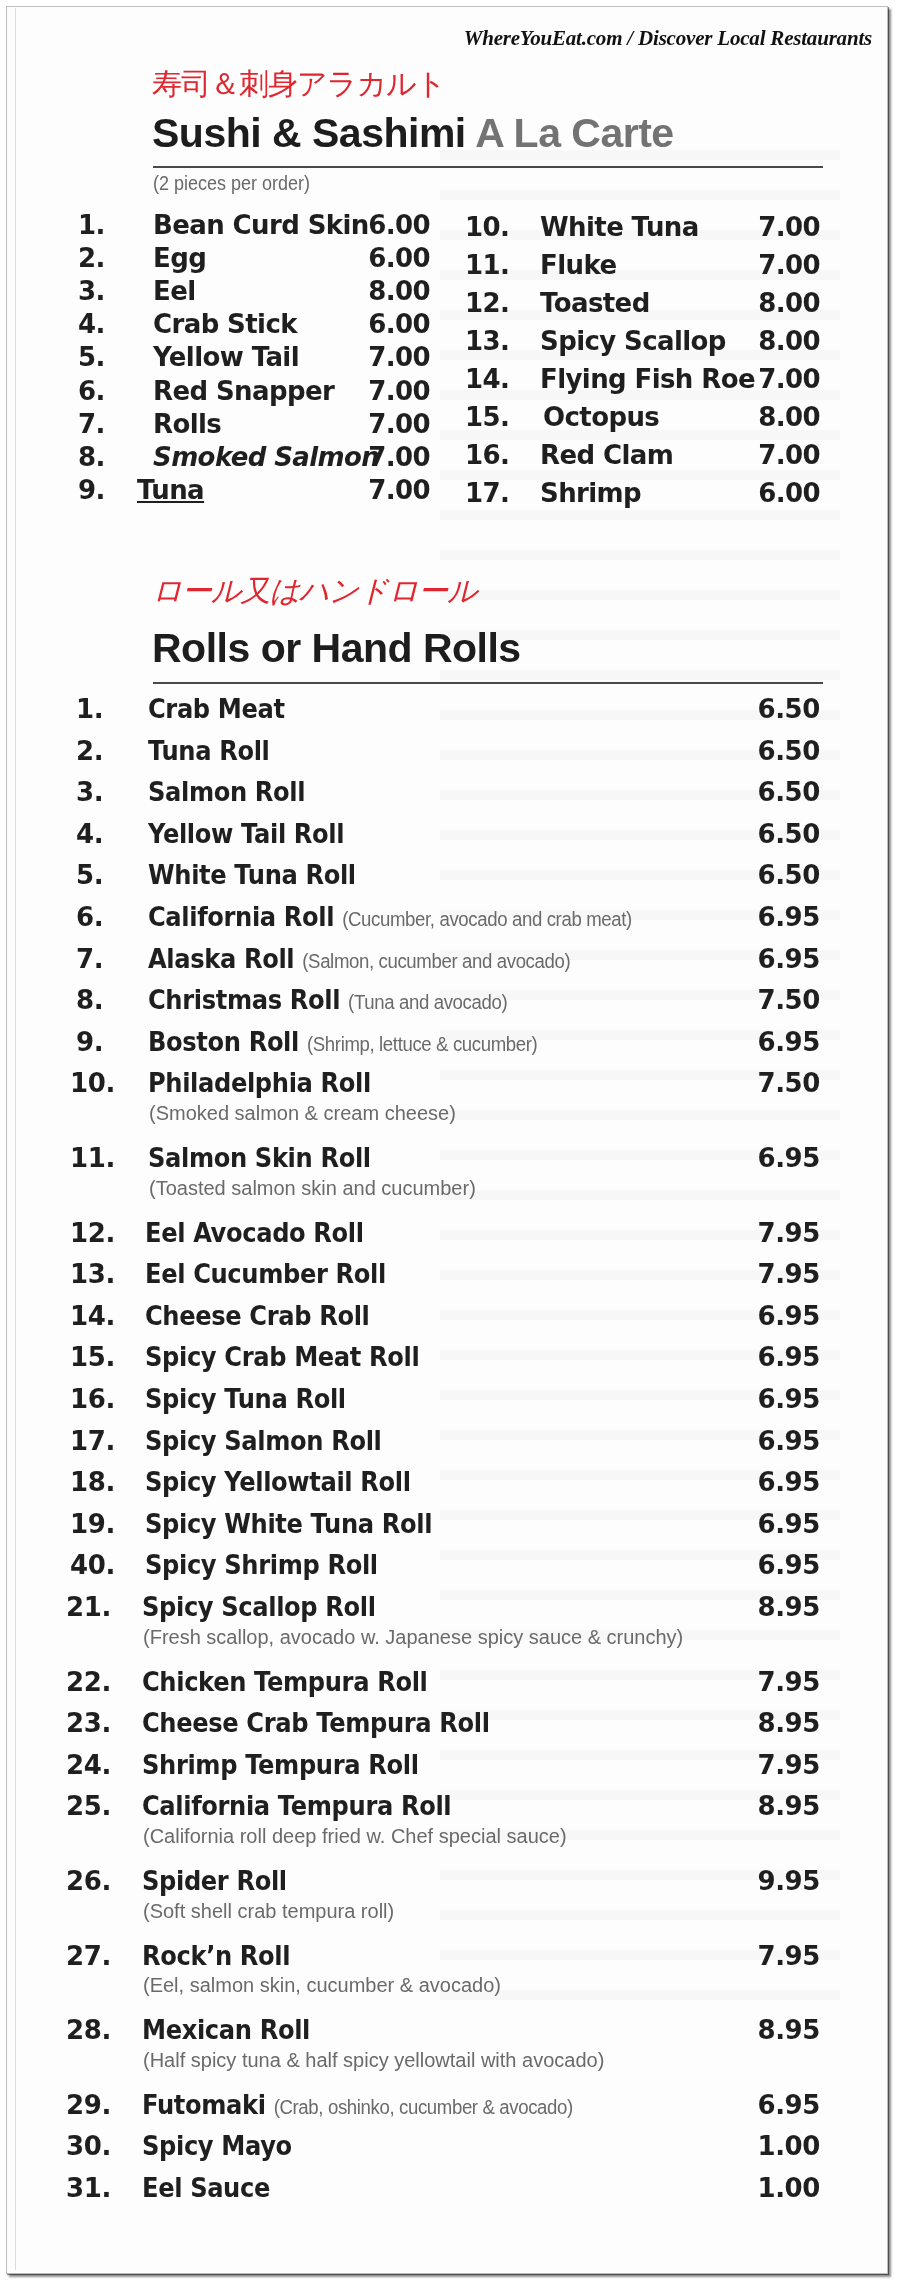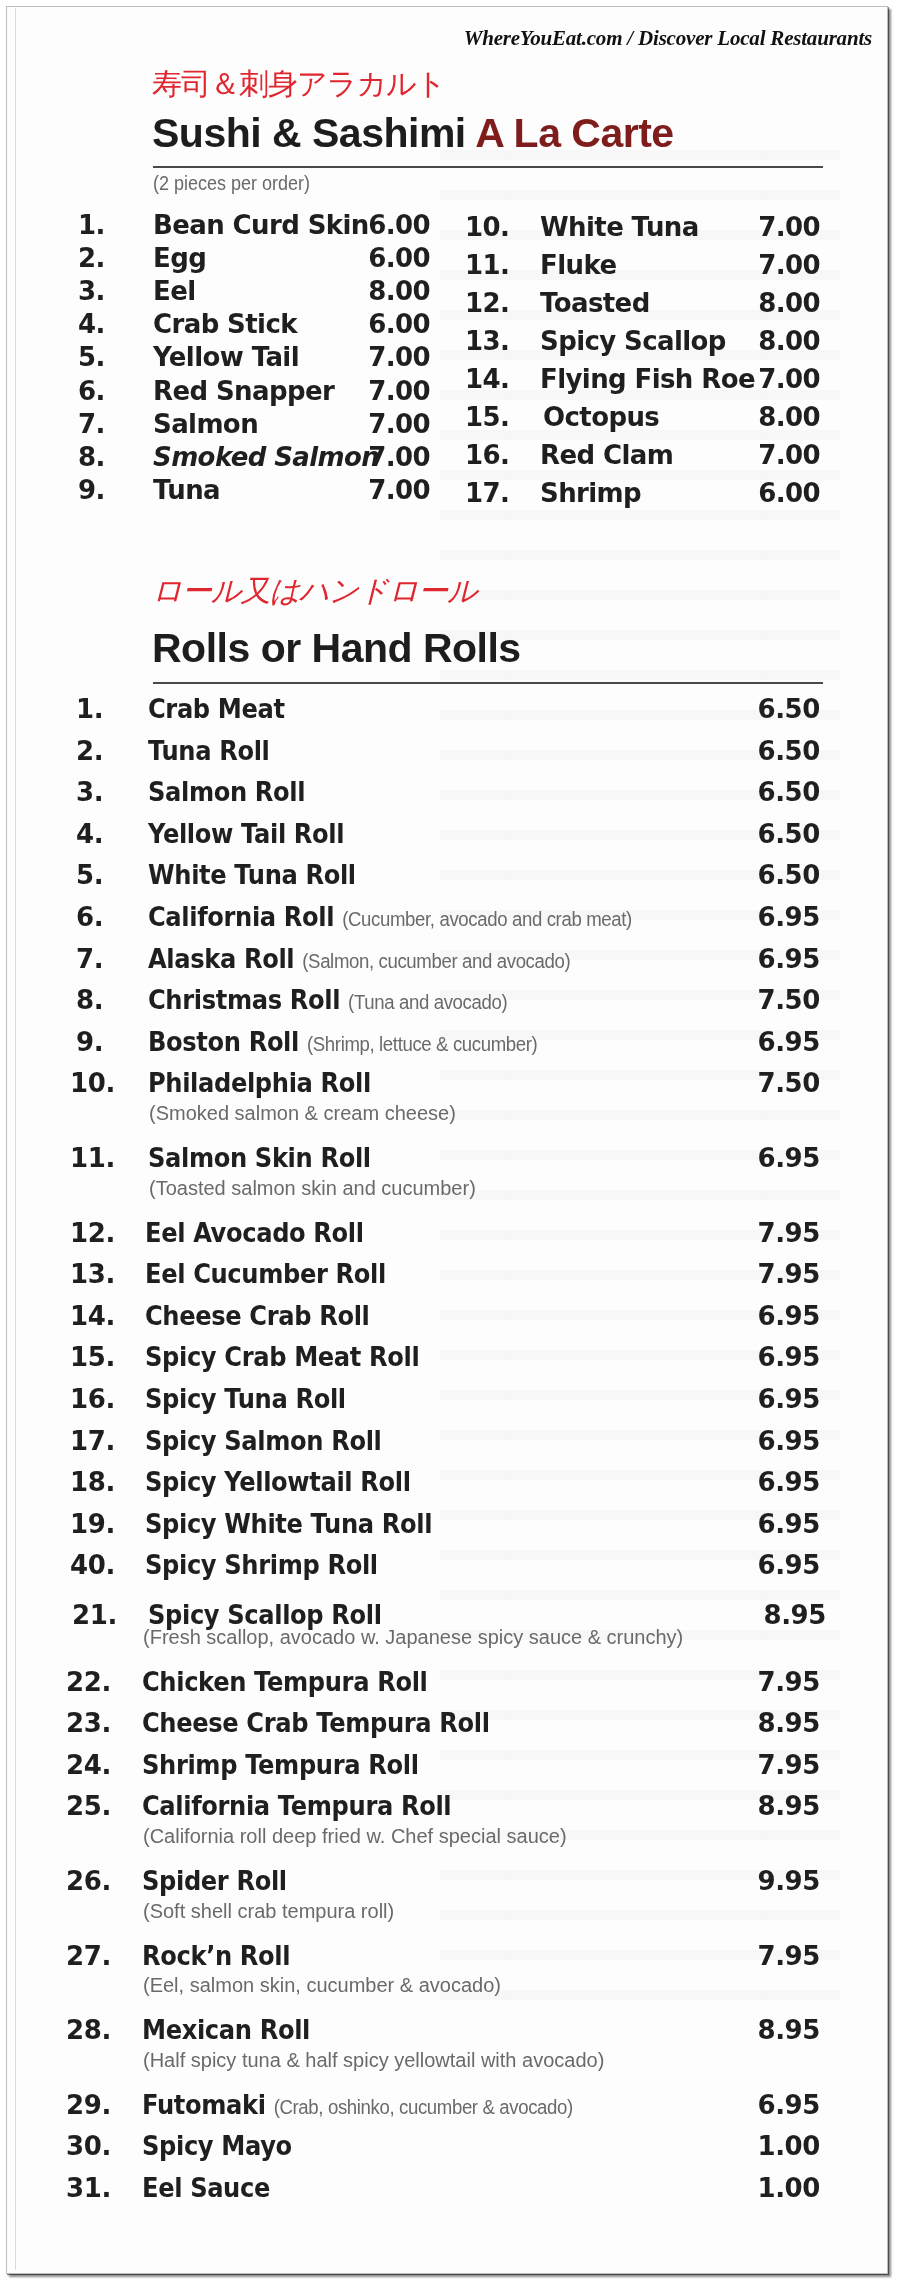--- a/index.html
+++ b/index.html
@@ -30,21 +30,21 @@
     .jp-heading {
       position: absolute;
       font-family: "DejaVu Sans", sans-serif;
       color: #e0262e; font-size: 30px; font-weight: normal; letter-spacing: -1px;
     }
     .en-heading {
       position: absolute;
       font-family: "Liberation Sans", sans-serif;
       font-weight: bold; color: #1d1d1d; font-size: 41px; letter-spacing: -0.5px;
     }
-    .en-heading .accent { color: #7f1d1d; }
+    .en-heading .accent { color: #737373; }
     .rule { position: absolute; height: 2px; background: #4a4a4a; }
     .subnote {
       position: absolute;
       font-family: "Liberation Sans", sans-serif; font-size: 20px; color: #6a6a6a;
       transform: scaleX(0.9); transform-origin: left;
     }
 
     .item-row {
       position: absolute; height: 32px; white-space: nowrap;
       font-family: "DejaVu Sans", sans-serif; font-weight: bold; color: #1f1f1f;
@@ -106,31 +106,31 @@
       <span class="name" style="left: 75px;"><span>Yellow Tail</span></span>
       <span class="price" style="right: 0px;">7.00</span>
     </div>
     <div class="item-row sushi" style="left: 78px; top: 375.5px; width: 352px;">
       <span class="num">6.</span>
       <span class="name" style="left: 75px;"><span>Red Snapper</span></span>
       <span class="price" style="right: 0px;">7.00</span>
     </div>
     <div class="item-row sushi" style="left: 78px; top: 408.6px; width: 352px;">
       <span class="num">7.</span>
-      <span class="name" style="left: 75px;"><span>Salmon</span></span>
+      <span class="name" style="left: 75px;"><span>Rolls</span></span>
       <span class="price" style="right: 0px;">7.00</span>
     </div>
     <div class="item-row sushi" style="left: 78px; top: 441.7px; width: 352px;">
       <span class="num">8.</span>
       <span class="name" style="left: 75px; font-style: italic;"><span>Smoked Salmon</span></span>
       <span class="price" style="right: 0px;">7.00</span>
     </div>
     <div class="item-row sushi" style="left: 78px; top: 474.8px; width: 352px;">
       <span class="num">9.</span>
-      <span class="name" style="left: 75px;"><span>Tuna</span></span>
+      <span class="name" style="left: 59px; text-decoration: underline;"><span>Tuna</span></span>
       <span class="price" style="right: 0px;">7.00</span>
     </div>
   </div>
 <div id="sushi-right">
     <div class="item-row sushi" style="left: 465px; top: 212px; width: 355px;">
       <span class="num">10.</span>
       <span class="name" style="left: 75px;"><span>White Tuna</span></span>
       <span class="price" style="right: 0px;">7.00</span>
     </div>
     <div class="item-row sushi" style="left: 465px; top: 250px; width: 355px;">
@@ -270,21 +270,21 @@
     <div class="item-row rolls" style="left: 70px; top: 1508.8px; width: 750px;">
       <span class="num">19.</span>
       <span class="name" style="left: 75px;"><span>Spicy White Tuna Roll</span></span>
       <span class="price" style="right: 0px;">6.95</span>
     </div>
     <div class="item-row rolls" style="left: 70px; top: 1550.4px; width: 750px;">
       <span class="num">40.</span>
       <span class="name" style="left: 75px;"><span>Spicy Shrimp Roll</span></span>
       <span class="price" style="right: 0px;">6.95</span>
     </div>
-    <div class="item-row rolls" style="left: 72px; top: 1592px; width: 754px; margin-top: 8px;">
+    <div class="item-row rolls" style="left: 66px; top: 1592px; width: 754px;">
       <span class="num">21.</span>
       <span class="name" style="left: 76px;"><span>Spicy Scallop Roll</span></span>
       <span class="price" style="right: 0px;">8.95</span>
     </div>
     <div class="desc-line" style="left: 143px; top: 1625.6px;">(Fresh scallop, avocado w. Japanese spicy sauce &amp; crunchy)</div>
     <div class="item-row rolls" style="left: 66px; top: 1666.6px; width: 754px;">
       <span class="num">22.</span>
       <span class="name" style="left: 76px;"><span>Chicken Tempura Roll</span></span>
       <span class="price" style="right: 0px;">7.95</span>
     </div>

